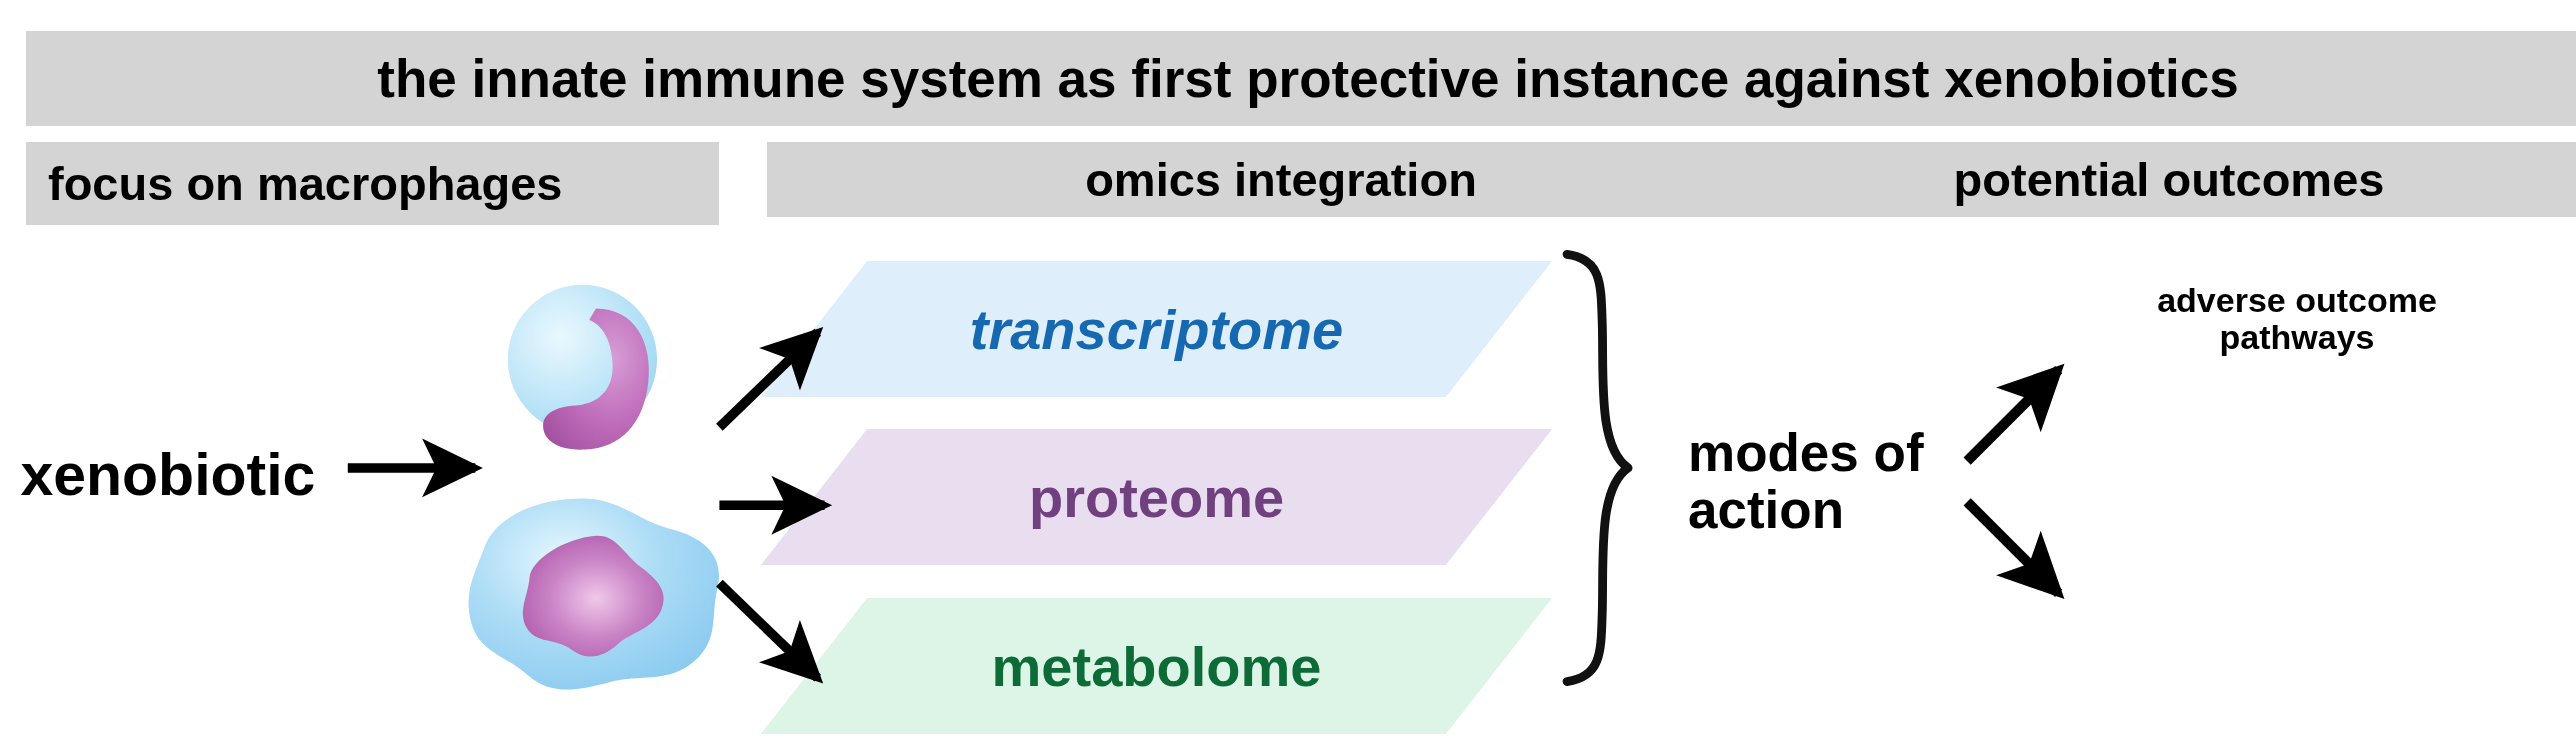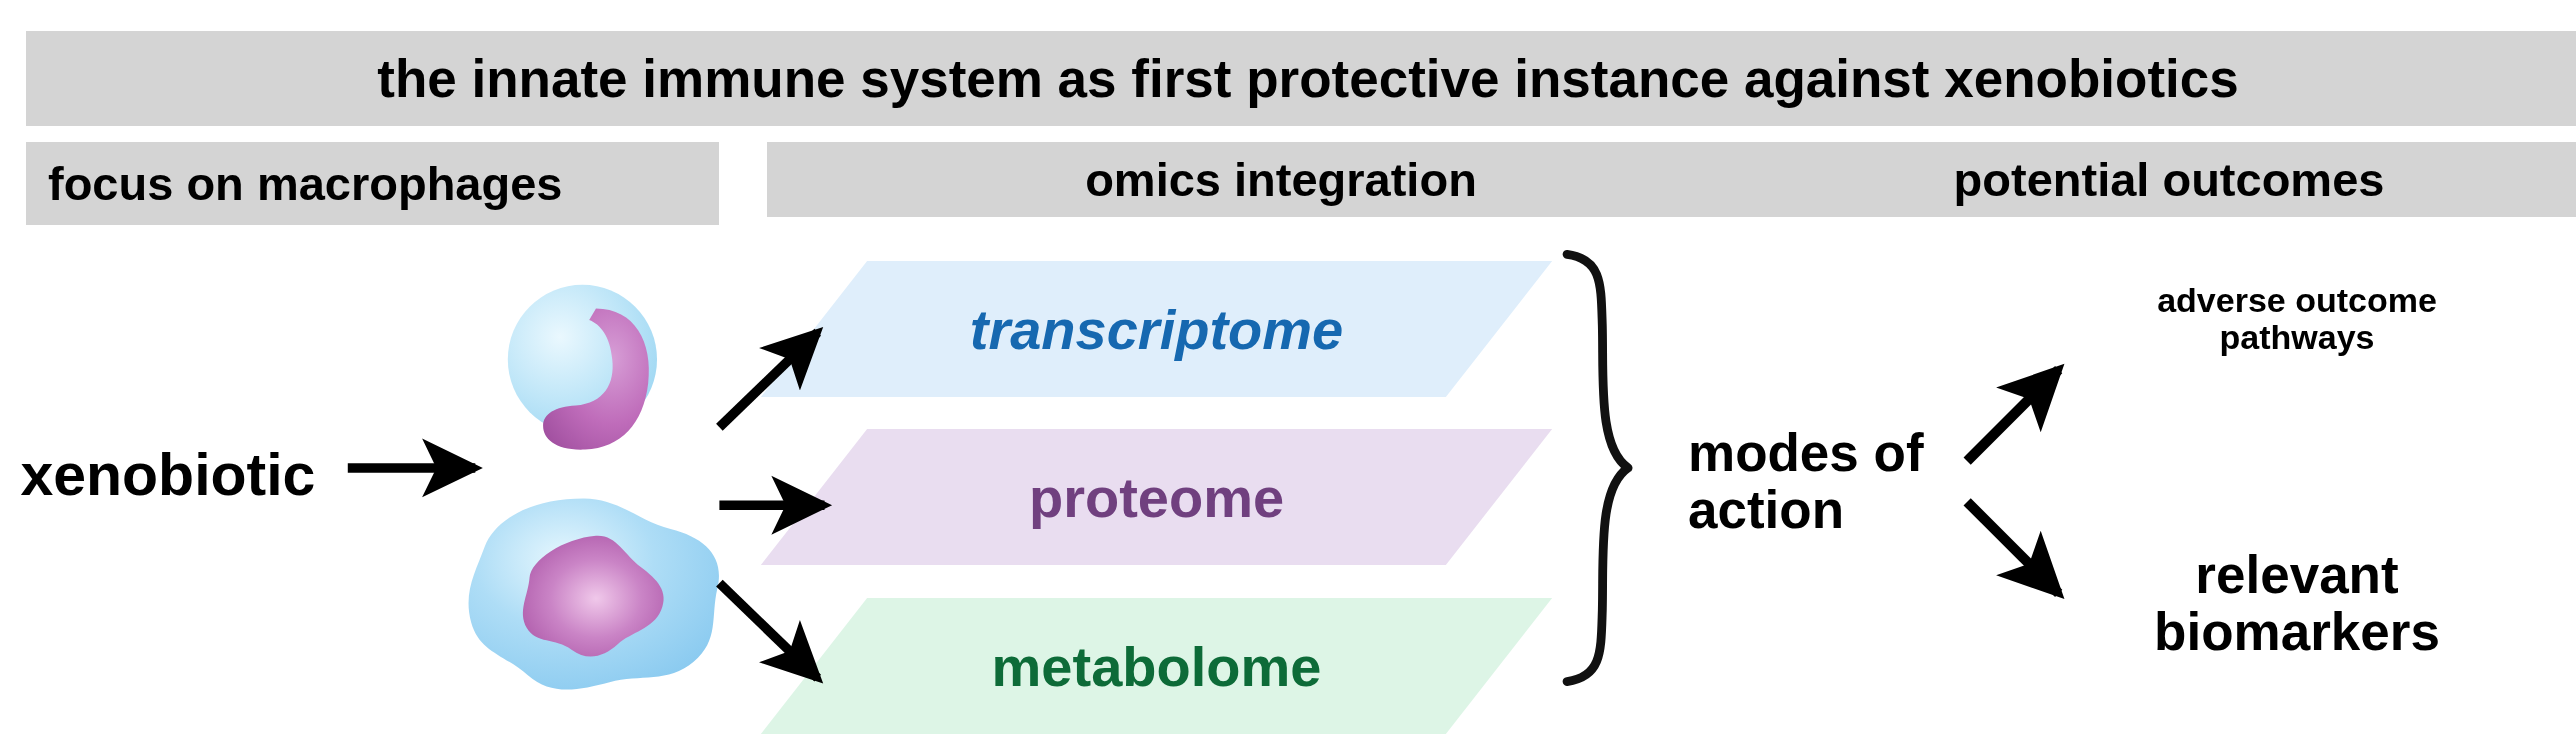--- a/index.html
+++ b/index.html
@@ -100,22 +100,20 @@
 
   <div class="omics" id="pg-metabolome"></div>
   <div class="omics-label" id="lb-metabolome">metabolome</div>
 
   <div class="txt" id="lbl-modes"><span>modes of</span>
 <span>action</span></div>
 
   <div class="txt" id="lbl-aop"><span>adverse outcome</span>
 <span>pathways</span></div>
 
-  <div class="txt" id="lbl-biomarkers"><span>relevant</span>
-<span>biomarkers</span></div>
 
   <svg id="vec" viewBox="0 0 3797 1106">
     <defs>
       <radialGradient id="gMonoCyto" cx="35%" cy="35%" r="78%">
         <stop offset="0%" stop-color="#eaf8fe"></stop>
         <stop offset="55%" stop-color="#bfe6f8"></stop>
         <stop offset="100%" stop-color="#9ad5f2"></stop>
       </radialGradient>
       <radialGradient id="gMonoNuc" cx="65%" cy="35%" r="85%">
         <stop offset="0%" stop-color="#d79ed6"></stop>

